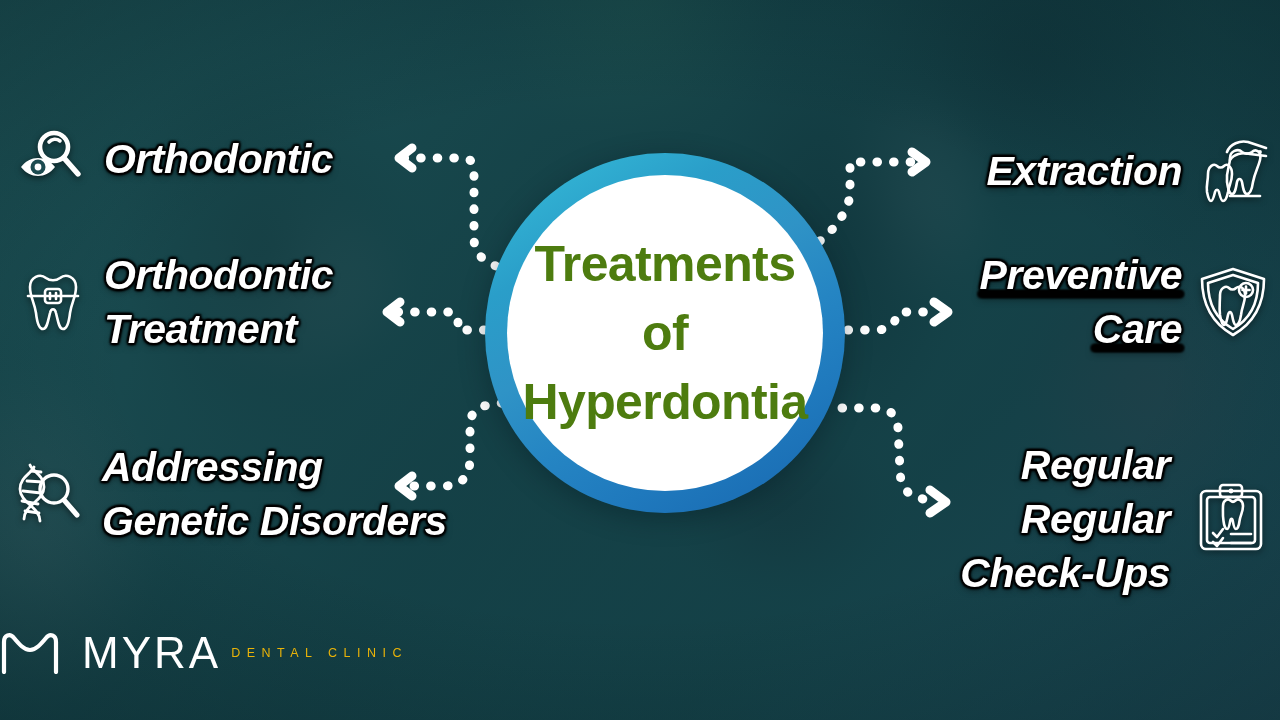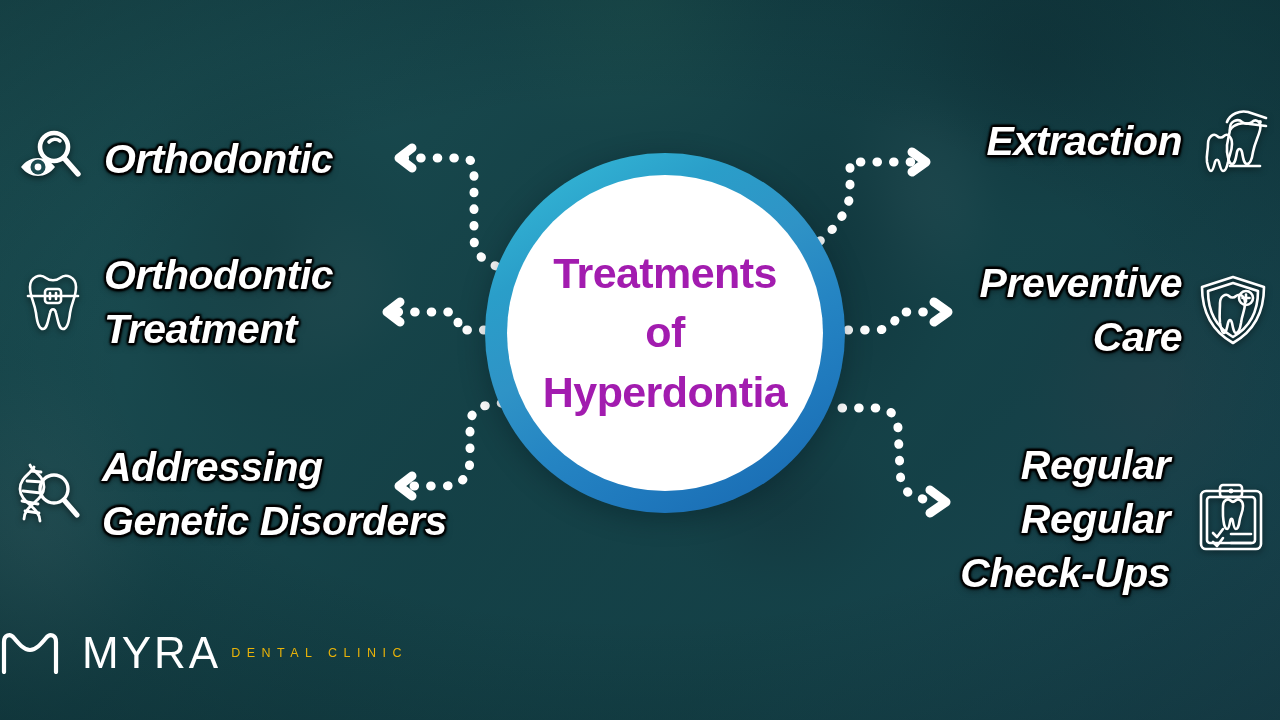--- a/index.html
+++ b/index.html
@@ -47,24 +47,24 @@
   }
   #hub-inner {
     position:absolute; left:22px; top:22px;
     width:316px; height:316px; border-radius:50%;
     background:#ffffff;
     display:flex; flex-direction:column;
     align-items:center; justify-content:center;
   }
   #hub-inner .line {
     font-weight:900;
-    font-size:43px;
+    font-size:50px;
     line-height:1.38;
     letter-spacing:-0.6px;
-    color:#a21caf;
+    color:#4d7c0f;
     white-space:nowrap;
   }
 
   
   .node { position:absolute; display:flex; align-items:center; gap:14px; }
   .node.left  { flex-direction:row; }
   .node.right { flex-direction:row-reverse; }
 
   .node-label {
     font-style:italic;
@@ -84,22 +84,22 @@
   .node.right .node-label { text-align:right; }
 
   .node-icon { flex:none; width:74px; height:74px; display:block; }
   .node-icon svg { width:100%; height:100%; display:block;
     filter:drop-shadow(0 2px 3px rgba(0,0,0,.55)); }
 
   
   #node-observation      { left:16px;  top:122px; }
   #node-orthodontic      { left:16px;  top:248px; }
   #node-genetic          { left:14px;  top:440px; }
-  #node-extraction       { right:10px; top:104px; }
-  #node-preventive       { right:10px; top:256px; }
+  #node-extraction       { right:10px; top:134px; }
+  #node-preventive       { right:10px; top:248px;text-decoration:underline; }
   #node-checkups         { right:12px; top:438px;gap:24px; }
 
   
   #connectors { position:absolute; inset:0; pointer-events:none; }
 
   
   #logo {
     position:absolute; left:0; right:0; bottom:42px;
     display:flex; flex-direction:row; align-items:center; gap:4px;
   }

